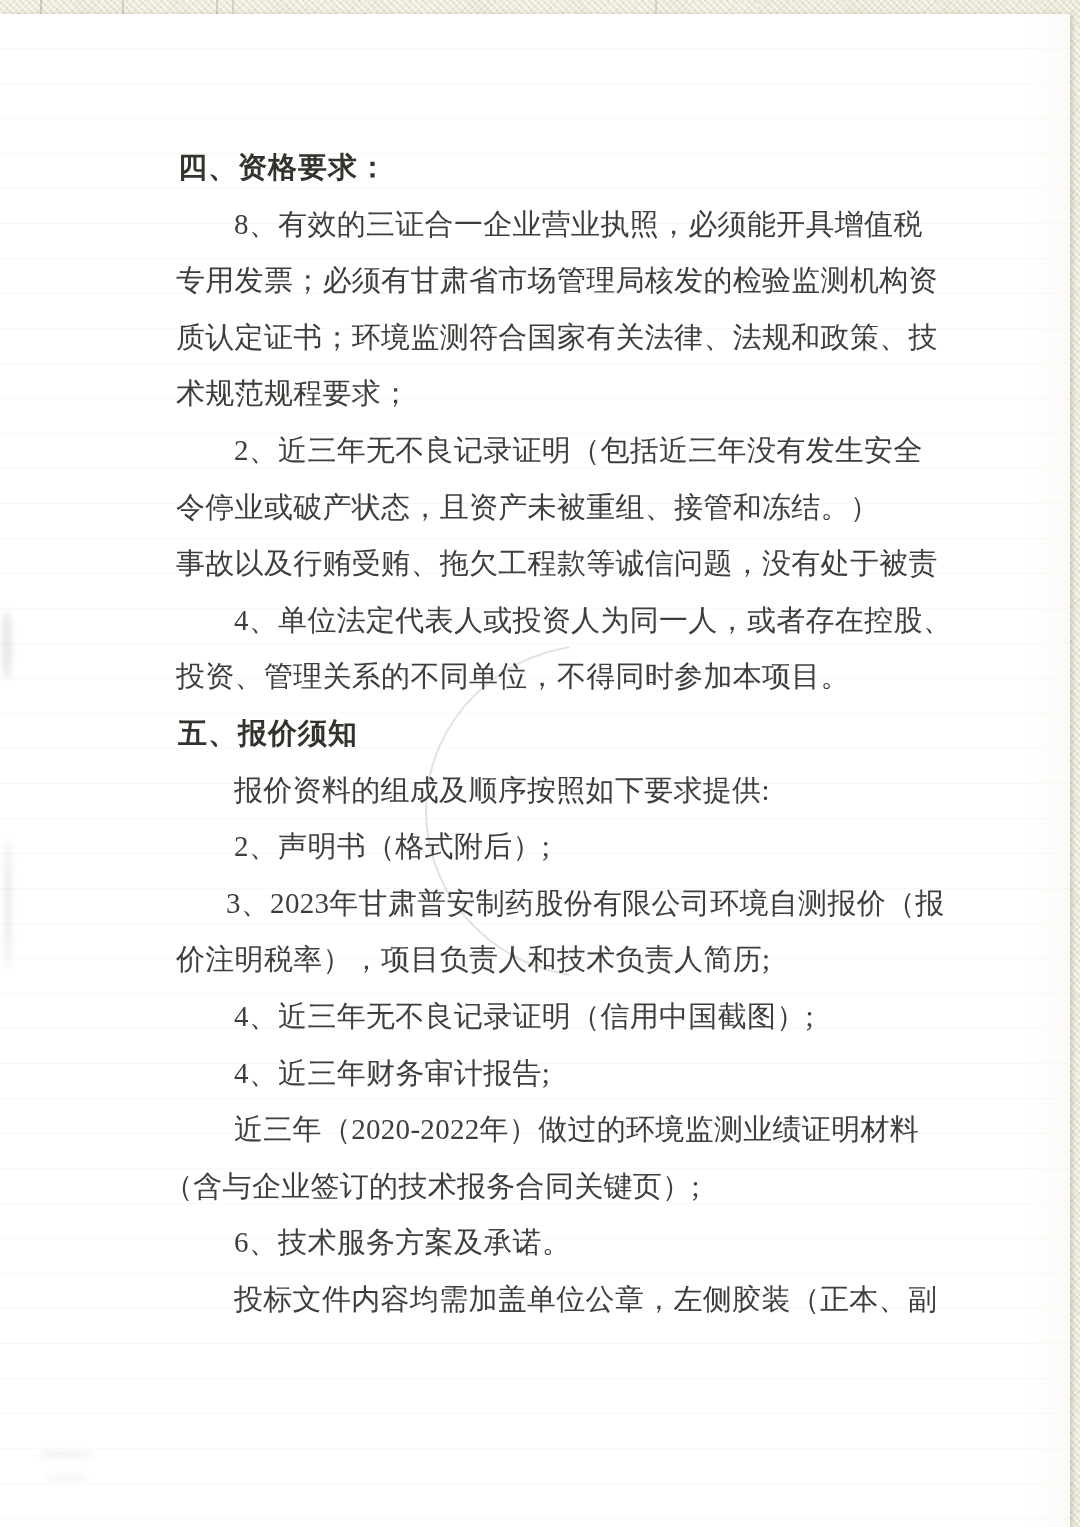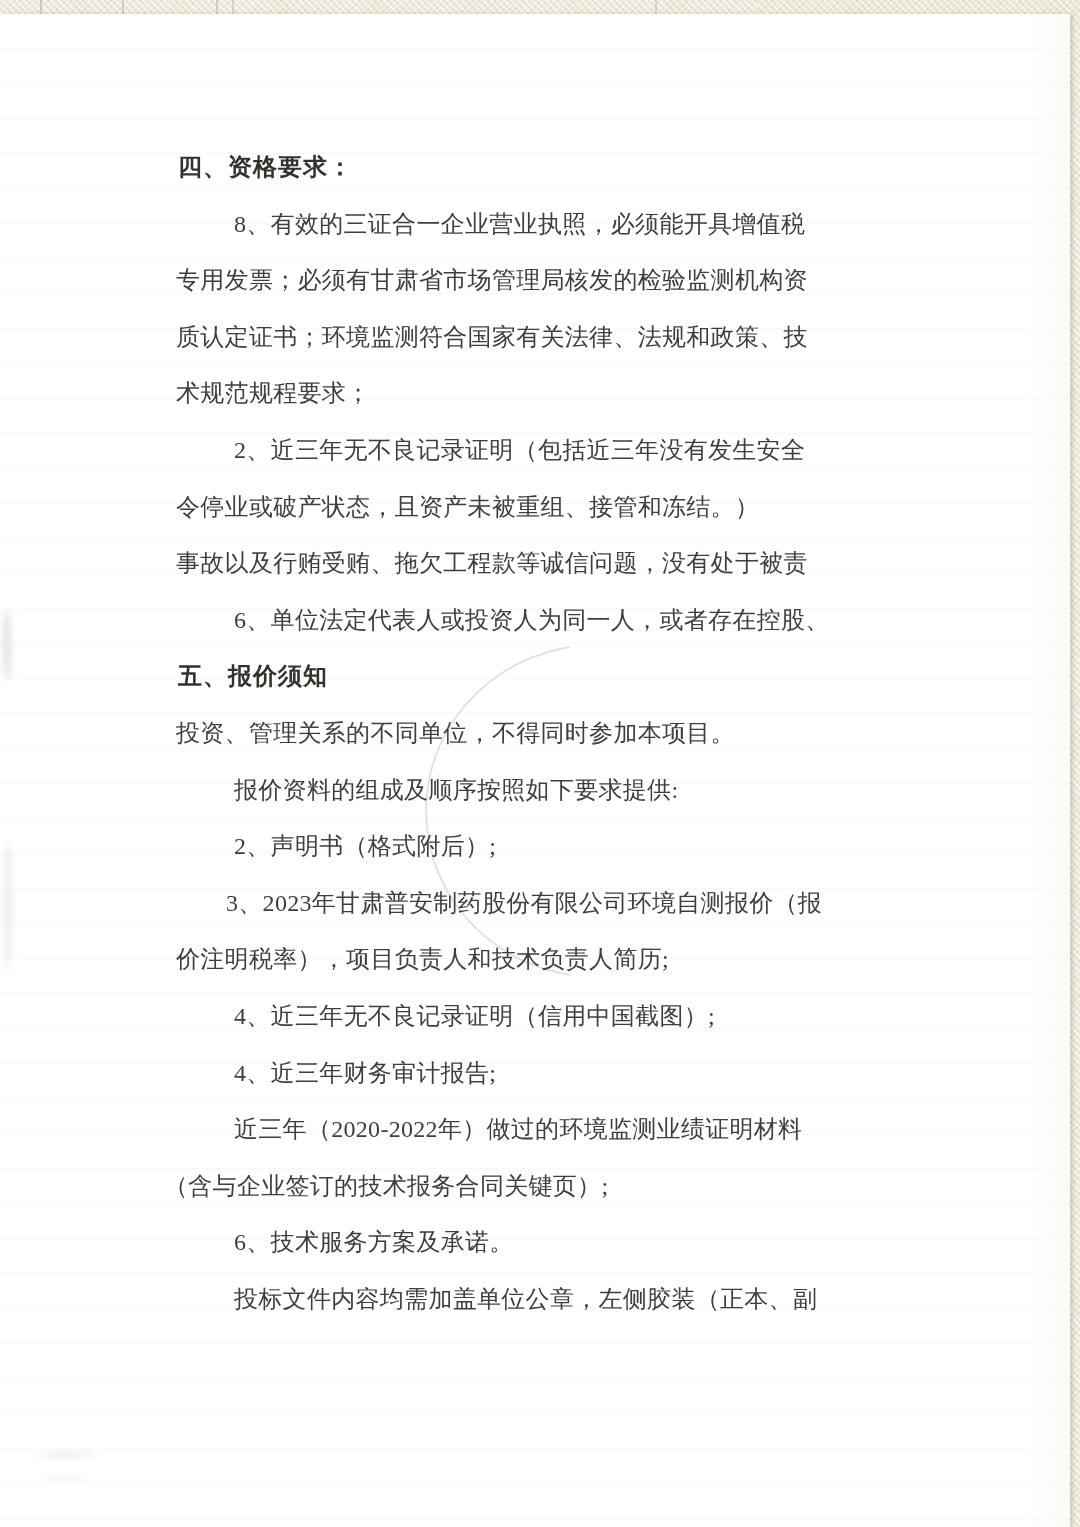--- a/index.html
+++ b/index.html
@@ -63,21 +63,21 @@
   .smudge.s3 { left: 38px; top: 1438px; width: 56px; height: 5px;   background: rgba(185,185,183,0.30); }
   .smudge.s4 { left: 44px; top: 1462px; width: 44px; height: 4px;   background: rgba(190,190,188,0.25); }
   
   .text-block {
     position: absolute; top: 125px; left: 0;
     width: 1070px;
     padding-left: 176px;
     box-sizing: border-box;
   }
   .line {
-    font-size: 24px;
+    font-size: 29px;
     line-height: 56.6px;
     letter-spacing: 0.3px;
     color: #403e3b;
     white-space: nowrap;
   }
   .line.heading { font-weight: 700; color: #34322d; margin-left: 2px; letter-spacing: 1px; }
   .line.indent  { margin-left: 58px; }
   .line.indent-tight { margin-left: 50px; }
   .line.flush   { margin-left: 0; }
   .line.paren   { margin-left: -12px; }
@@ -98,23 +98,23 @@
 
     <div class="text-block" id="doc-body">
         <div class="line heading">四、资格要求：</div>
         <div class="line indent">8、有效的三证合一企业营业执照，必须能开具增值税</div>
         <div class="line flush">专用发票；必须有甘肃省市场管理局核发的检验监测机构资</div>
         <div class="line flush">质认定证书；环境监测符合国家有关法律、法规和政策、技</div>
         <div class="line flush">术规范规程要求；</div>
         <div class="line indent">2、近三年无不良记录证明（包括近三年没有发生安全</div>
         <div class="line flush">令停业或破产状态，且资产未被重组、接管和冻结。）</div>
         <div class="line flush">事故以及行贿受贿、拖欠工程款等诚信问题，没有处于被责</div>
-        <div class="line indent">6、单位法定代表人或投资人为同一人，或者存在控股、</div>
+        <div class="line indent">4、单位法定代表人或投资人为同一人，或者存在控股、</div>
+        <div class="line flush">投资、管理关系的不同单位，不得同时参加本项目。</div>
         <div class="line heading">五、报价须知</div>
-        <div class="line flush">投资、管理关系的不同单位，不得同时参加本项目。</div>
         <div class="line indent">报价资料的组成及顺序按照如下要求提供:</div>
         <div class="line indent">2、声明书（格式附后）;</div>
         <div class="line indent-tight">3、2023年甘肃普安制药股份有限公司环境自测报价（报</div>
         <div class="line flush">价注明税率），项目负责人和技术负责人简历;</div>
         <div class="line indent">4、近三年无不良记录证明（信用中国截图）;</div>
         <div class="line indent">4、近三年财务审计报告;</div>
         <div class="line indent">近三年（2020-2022年）做过的环境监测业绩证明材料</div>
         <div class="line paren">（含与企业签订的技术报务合同关键页）;</div>
         <div class="line indent">6、技术服务方案及承诺。</div>
         <div class="line indent">投标文件内容均需加盖单位公章，左侧胶装（正本、副</div>

